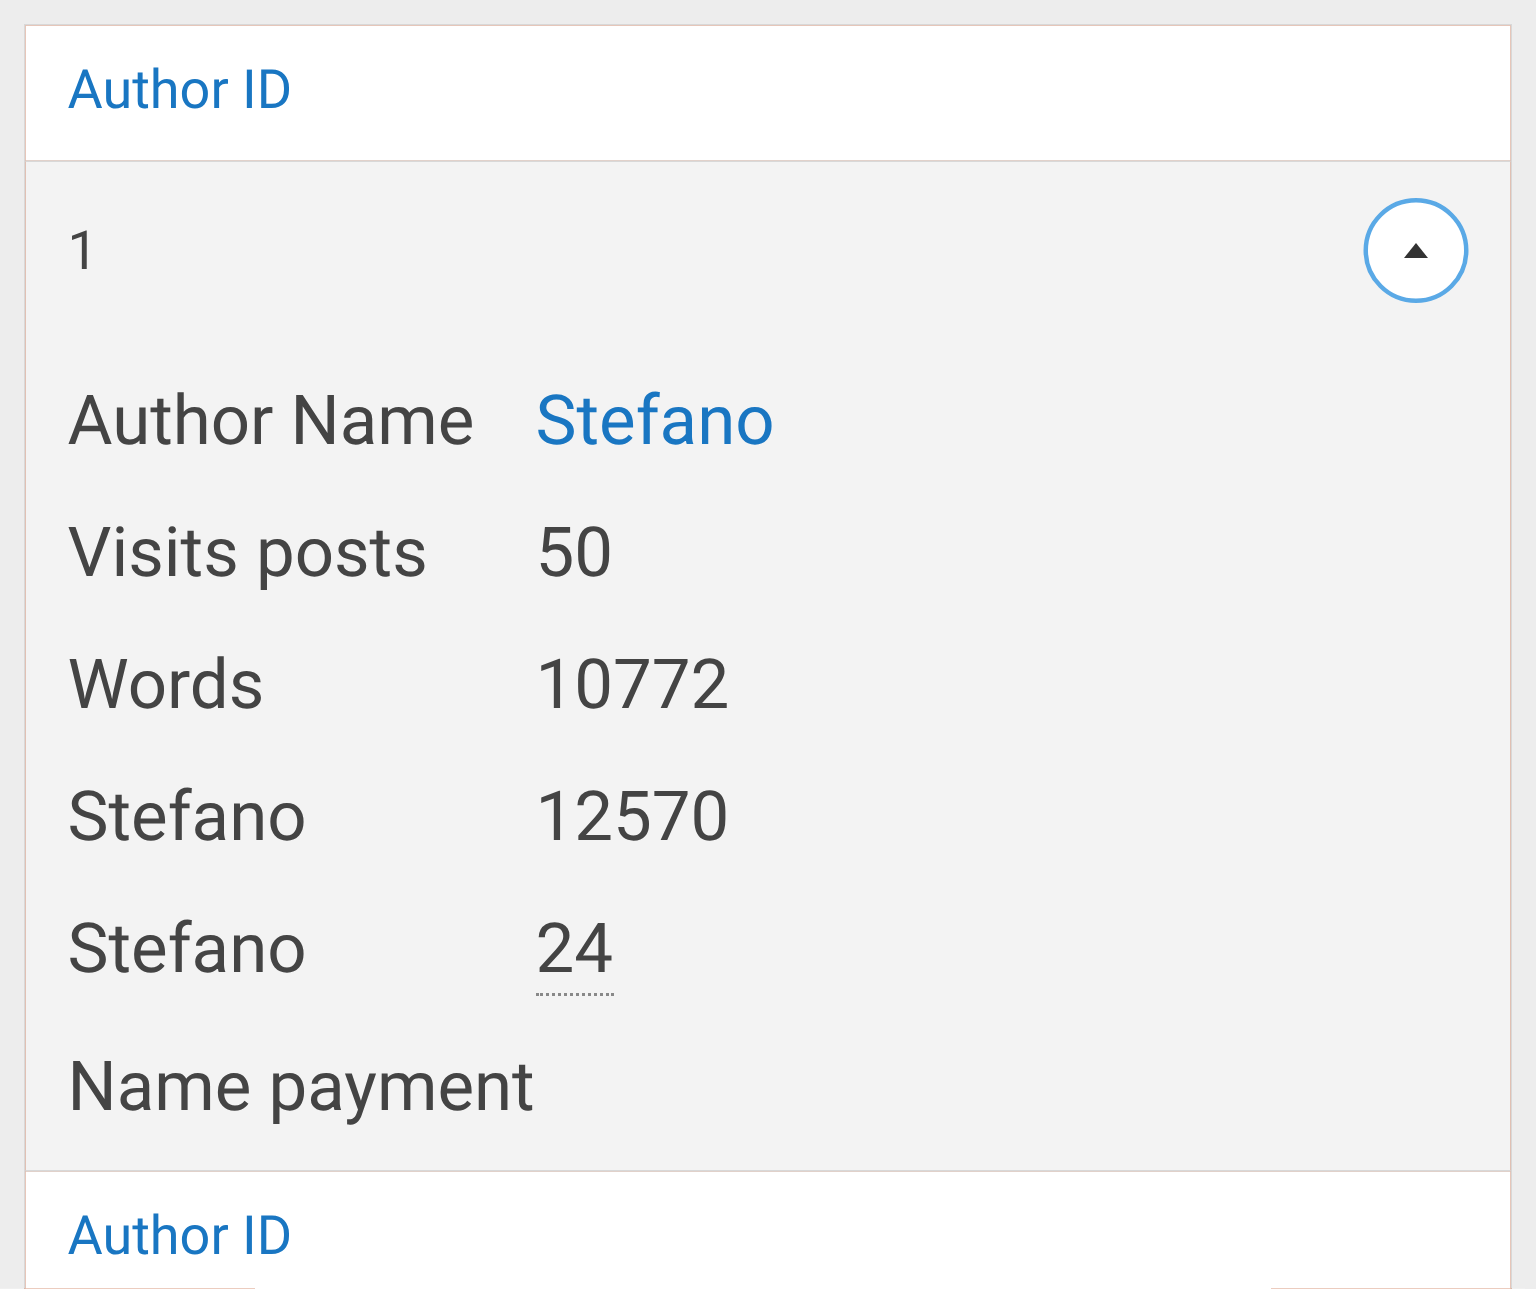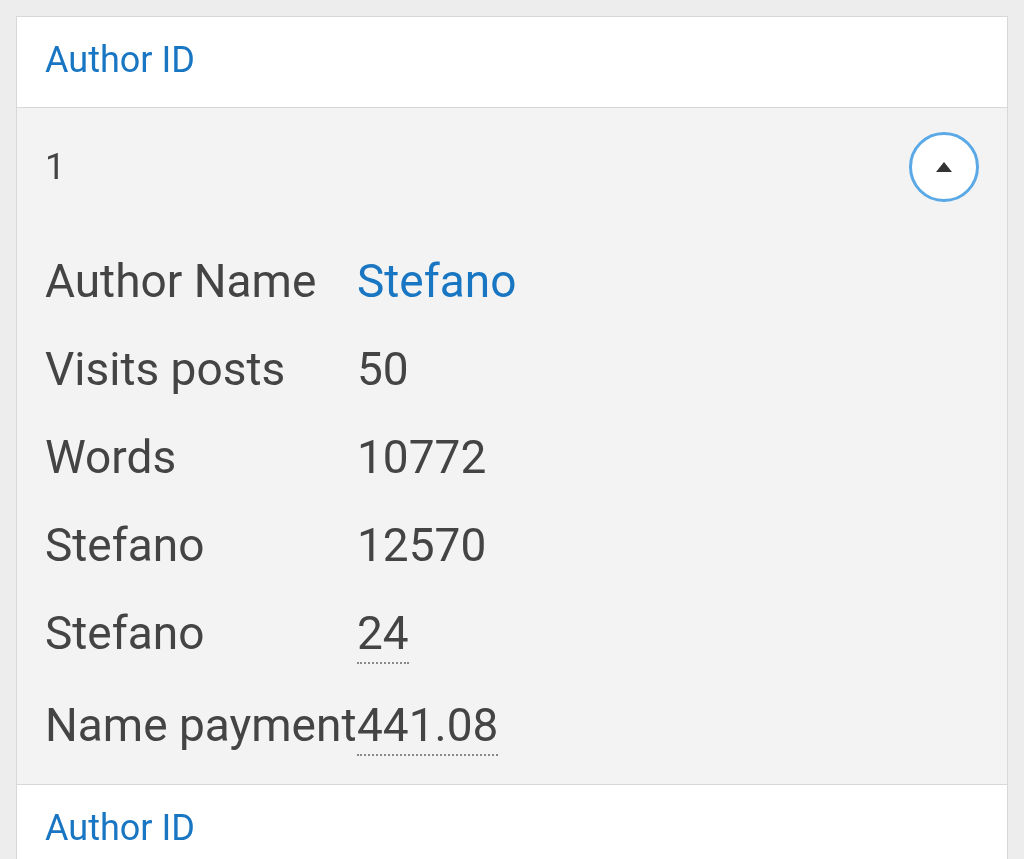--- a/index.html
+++ b/index.html
@@ -158,21 +158,20 @@
         <div class="detail-value">12570</div>
       </div>
 
       <div class="detail-row">
         <div class="detail-label">Stefano</div>
         <div class="detail-value dotted">24</div>
       </div>
 
       <div class="detail-row">
         <div class="detail-label">Name payment</div>
-        <div class="detail-value dotted">441.08</div>
       </div>
 
     </div>
 
   </div>
 
   <div class="card-footer">
     <div class="card-footer-title">Author ID</div>
   </div>
 

